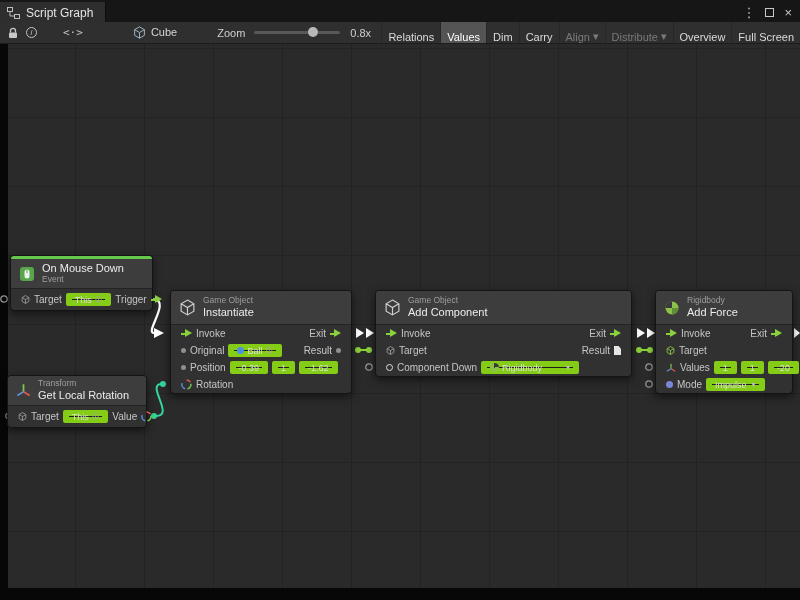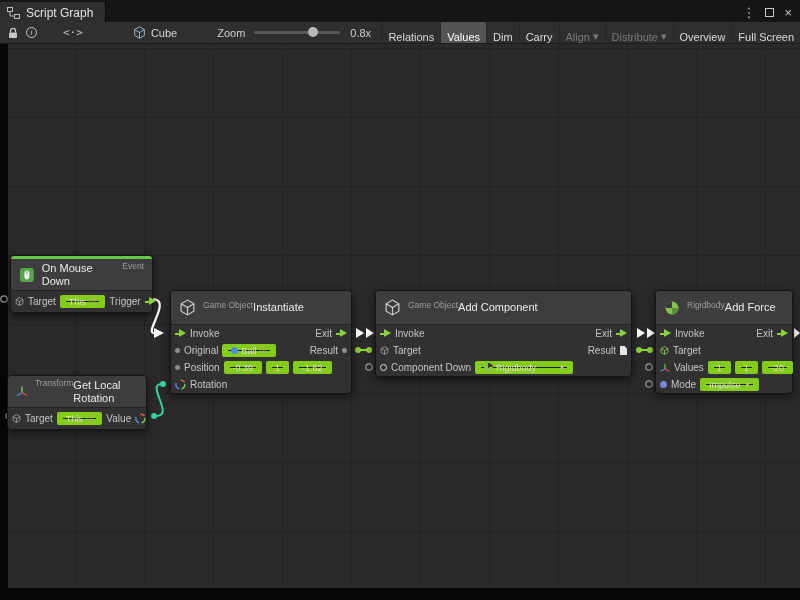--- a/index.html
+++ b/index.html
@@ -11,21 +11,21 @@
   .tab{height:22px;display:flex;align-items:center;gap:6px;padding:0 12px 0 7px;background:#2e2e2e;border-right:1px solid #0d0d0d;color:#e3e3e3;font-size:12px}
   .win-controls{margin-left:auto;display:flex;align-items:center;gap:10px;padding-right:8px;color:#c8c8c8;font-size:13px}
   .win-controls .sq{width:9px;height:9px;border:1px solid #c8c8c8;display:inline-block}
   .win-controls span{cursor:default}
 
   
   .toolbar{position:absolute;top:22px;left:0;right:0;height:22px;background:#2f2f2f;border-bottom:1px solid #1c1c1c;display:flex;align-items:center;color:#d6d6d6;font-size:11px;z-index:6}
   .tbi{display:flex;align-items:center;justify-content:center;height:100%;padding:0 4px}
   .info-circle{width:11px;height:11px;border:1px solid #c4c4c4;border-radius:50%;font-size:8px;display:flex;align-items:center;justify-content:center;color:#c4c4c4;font-style:italic}
   .mono{font-family:"DejaVu Sans Mono",monospace;font-size:11px;color:#c4c4c4}
-  .obj-btn{display:flex;align-items:center;gap:5px;margin-left:46px}
+  .obj-btn{display:flex;align-items:flex-start;gap:5px;margin-left:46px}
   .zoom-label{margin-left:40px;color:#cfcfcf}
   .track{width:86px;height:3px;background:#585858;border-radius:2px;position:relative;margin-left:9px}
   .thumb{position:absolute;left:54px;top:-4px;width:10px;height:10px;border-radius:50%;background:#b8b8b8}
   .zoom-val{margin-left:10px;color:#cfcfcf}
   .tb-buttons{margin-left:auto;display:flex;height:100%}
   .tbb{display:flex;align-items:flex-end;gap:3px;padding:0 6px;height:100%;border-left:1px solid #272727;color:#dcdcdc;white-space:nowrap}
   .tbb.active{background:#545454;color:#fff}
   .tbb.disabled{color:#7a7a7a}
 
   
@@ -34,24 +34,24 @@
     background-size:69px 69px;background-position:6px 4px;z-index:1}
   .strip-left{position:absolute;top:44px;left:0;width:8px;bottom:0;background:#070707;z-index:2}
   .strip-bottom{position:absolute;left:0;right:0;bottom:0;height:12px;background:#070707;z-index:2}
   .wires{position:absolute;top:0;left:0;z-index:3;pointer-events:none}
 
   
   .node{position:absolute;background:#313131;border:1px solid #141414;border-radius:4px;box-shadow:0 3px 9px rgba(0,0,0,.55);color:#c9c9c9;font-size:10px;z-index:4}
   .event-strip{height:3px;background:#64c84c;border-radius:3px 3px 0 0}
   .nhead{min-height:34px;display:flex;align-items:center;gap:7px;padding:3px 8px;background:#3d3d3d;border-bottom:1px solid #232323;border-radius:3px 3px 0 0}
   .nhead.short{min-height:30px}
-  .ntext{display:flex;flex-direction:row;line-height:1.15}
+  .ntext{display:flex;flex-direction:column;line-height:1.15}
   .ncat{font-size:8.5px;color:#9e9e9e}
   .ntitle{font-size:11px;color:#ececec}
-  .nrow{height:17px;display:flex;align-items:center;padding:0 4px;gap:4px}
+  .nrow{height:17px;display:flex;align-items:center;padding:0 10px;gap:4px}
   .nrow.tall{height:21px}
   .lgroup,.rgroup{display:flex;align-items:center;gap:4px}
   .rgroup{margin-left:auto}
   .plabel{color:#c6c6c6;font-size:10px;white-space:nowrap}
 
   .chip{display:inline-flex;align-items:center;gap:3px;height:13px;background:#1d1d1d;border:6px solid #84cc16;border-radius:2px;padding:0 3px;color:#dedede;font-size:9px;white-space:nowrap}
   .chip .picker{font-size:9px;color:#a8a8a8;line-height:1}
   .chip.num{min-width:14px;justify-content:center}
   .chip.dd .dda{margin-left:2px;font-size:8px;color:#bdbdbd}
   .chip.wide{width:98px;justify-content:flex-start}

